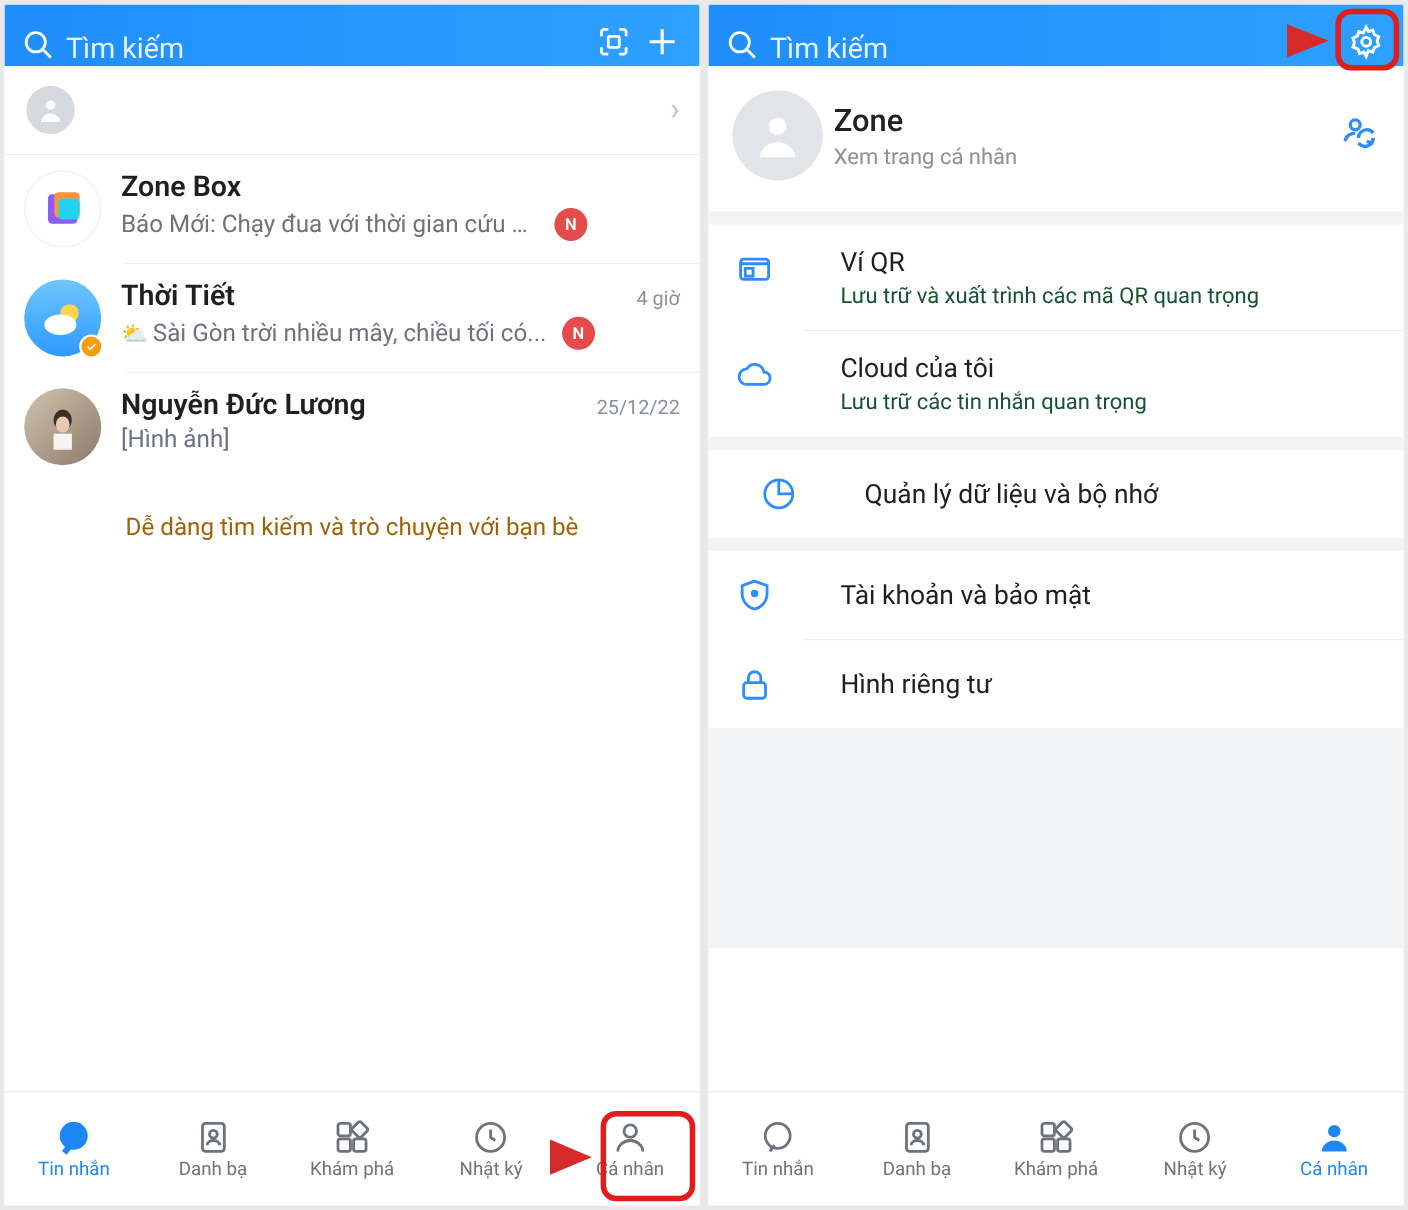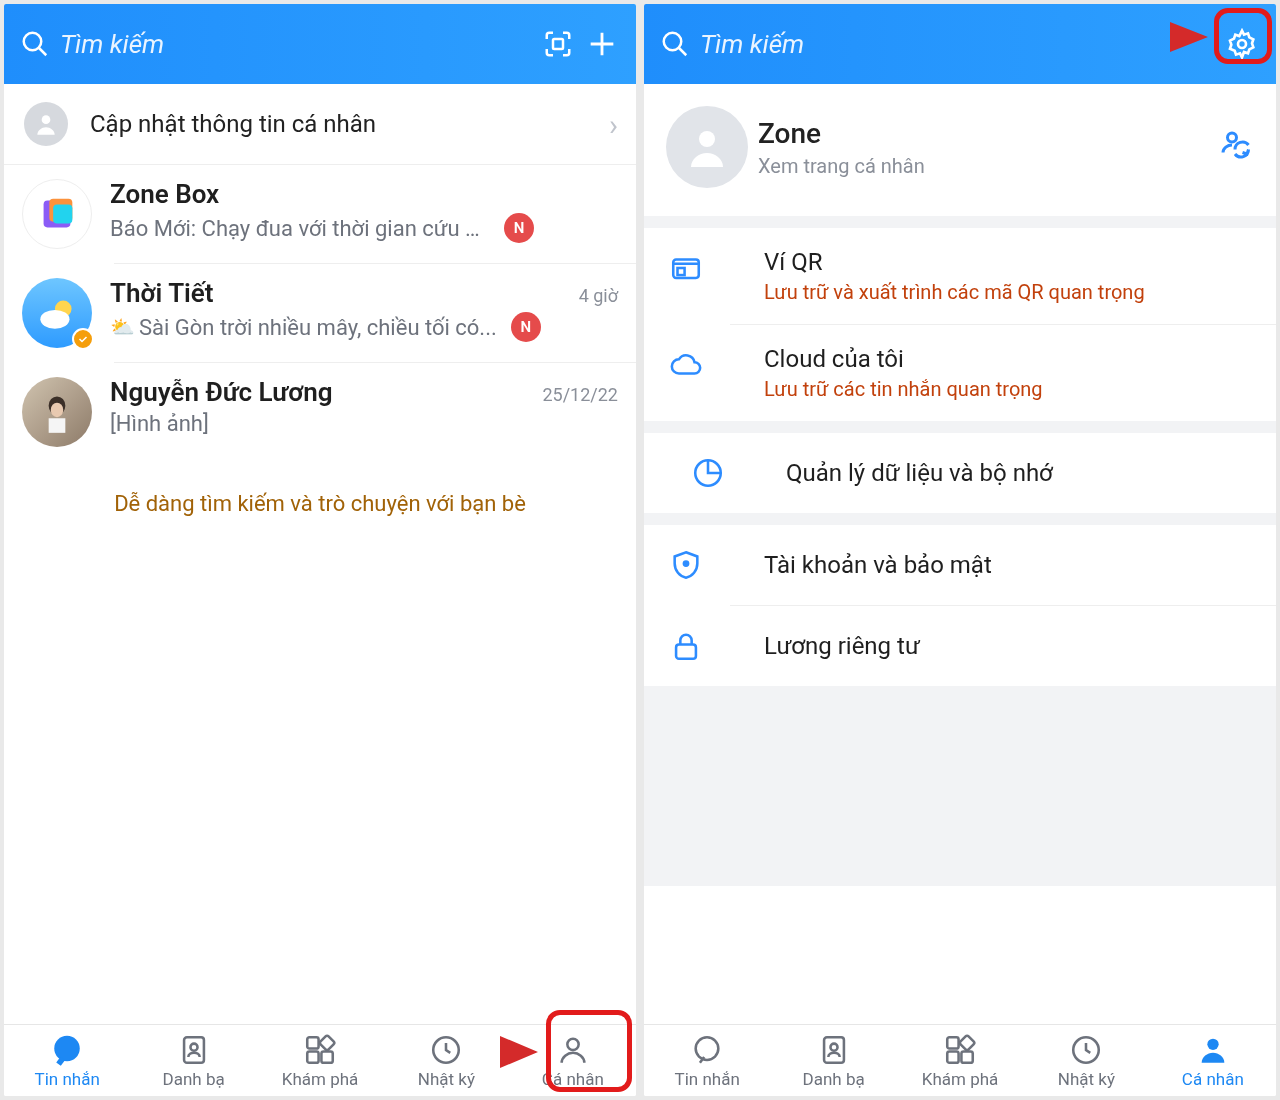--- a/index.html
+++ b/index.html
@@ -17,28 +17,27 @@
     flex: 1;
     background: #fff;
     display: flex;
     flex-direction: column;
     position: relative;
     border-radius: 2px;
     overflow: hidden;
   }
   
   .header {
-    height: 80px;
+    height: 56px;
     background: linear-gradient(90deg, #1f8efc 0%, #2ea0ff 100%);
     display: flex;
-    align-items: center;
+    align-items: flex-end;
     padding: 0 12px;
     color: #fff;
     position: relative;
-    font-style: italic;
   }
   .header .search-icon { width: 38px; height: 38px; display:flex;align-items:center;justify-content:center; }
   .header .search-text { font-size: 26px; color: #eaf4ff; margin-left: 6px; flex: 1; }
   .header .hicon { width: 44px; height: 44px; display:flex;align-items:center;justify-content:center; }
   
   .content { flex: 1; overflow: hidden; background:#fff; }
   .section-gap { height: 12px; background: #f2f3f5; }
   .row {
     display: flex;
     align-items: center;
@@ -92,24 +91,24 @@
   .avatar-big { width:82px; height:82px; border-radius:50%; background:#e1e4e9; display:flex;align-items:center;justify-content:center; }
   .prof-text { margin-left: 10px; flex:1; }
   .prof-name { font-size: 28px; font-weight: 500; color:#222; }
   .prof-sub { font-size: 20px; color:#8a8f99; margin-top: 4px; }
   .swap-icon { width:40px; height:40px; color:#2d8cff; }
   
   .menu-row { display:flex; align-items:flex-start; padding: 20px 22px; gap: 34px; }
   .menu-icon { width:40px; height:40px; flex-shrink:0; display:flex;align-items:center;justify-content:center; color:#2d8cff; }
   .menu-body { margin-left: 24px; flex:1; }
   .menu-title { font-size: 24px; color:#1f1f1f; }
-  .menu-sub { font-size: 20px; color:#c2410c; margin-top: 4px; }
+  .menu-sub { font-size: 20px; color:#14532d; margin-top: 4px; }
   
   .tabbar {
-    height: 72px;
+    height: 104px;
     border-top: 1px solid #e6e6e6;
     background:#fff;
     display:flex;
   }
   .tab { flex:1; display:flex; flex-direction:column; align-items:center; justify-content:center; gap:2px; color:#6d727c; font-size:17px; position:relative; }
   .tab.active { color:#1d88f3; }
   .tab svg { width:34px; height:34px; }
   
   .red-box { position:absolute; border:5px solid #e21b1b; border-radius:14px; pointer-events:none; }
   .arrow {
@@ -144,21 +143,20 @@
 
   <div class="content">
 
     <div class="row" style="padding:18px 20px;">
       <span class="avatar36">
         <svg viewBox="0 0 24 24" width="26" height="26" fill="#fff">
             <circle cx="12" cy="8" r="4"></circle>
             <path d="M4 22c0-4 4-7 8-7s8 3 8 7"></path>
           </svg>
       </span>
-      <span class="row-title" style="margin-left:22px;">Cập nhật thông tin cá nhân</span>
       <span class="chev">›</span>
     </div>
     <div class="divider-full"></div>
 
     <div class="chat-row">
       <span class="avatar64" style="background:#fff;border:1px solid #eee;">
         <svg viewBox="0 0 48 48" width="46" height="46">
             <rect x="10" y="10" width="28" height="28" rx="4" fill="#8b5cf6"></rect>
             <rect x="16" y="8" width="24" height="24" rx="4" fill="#fb923c"></rect>
             <rect x="20" y="14" width="20" height="20" rx="4" fill="#22d3ee"></rect>
@@ -367,21 +365,21 @@
     <div class="divider-full" style="margin-left:86px;"></div>
 
     <div class="menu-row" style="align-items:center;">
       <span class="menu-icon">
         <svg viewBox="0 0 24 24" width="34" height="34" fill="none" stroke="#2d8cff" stroke-width="1.8">
             <rect x="5" y="11" width="14" height="10" rx="2"></rect>
             <path d="M8 11V8a4 4 0 018 0v3"></path>
           </svg>
       </span>
       <div class="menu-body">
-        <div class="menu-title">Lương riêng tư</div>
+        <div class="menu-title">Hình riêng tư</div>
       </div>
     </div>
     <div class="section-gap" style="flex:1;height:auto;min-height:200px;"></div>
   </div>
 
   <div class="tabbar">
     <div class="tab">
       <svg viewBox="0 0 24 24" fill="none" stroke="currentColor" stroke-width="1.8">
           <circle cx="12" cy="11" r="8"></circle>
           <path d="M7 21l3-4"></path>

